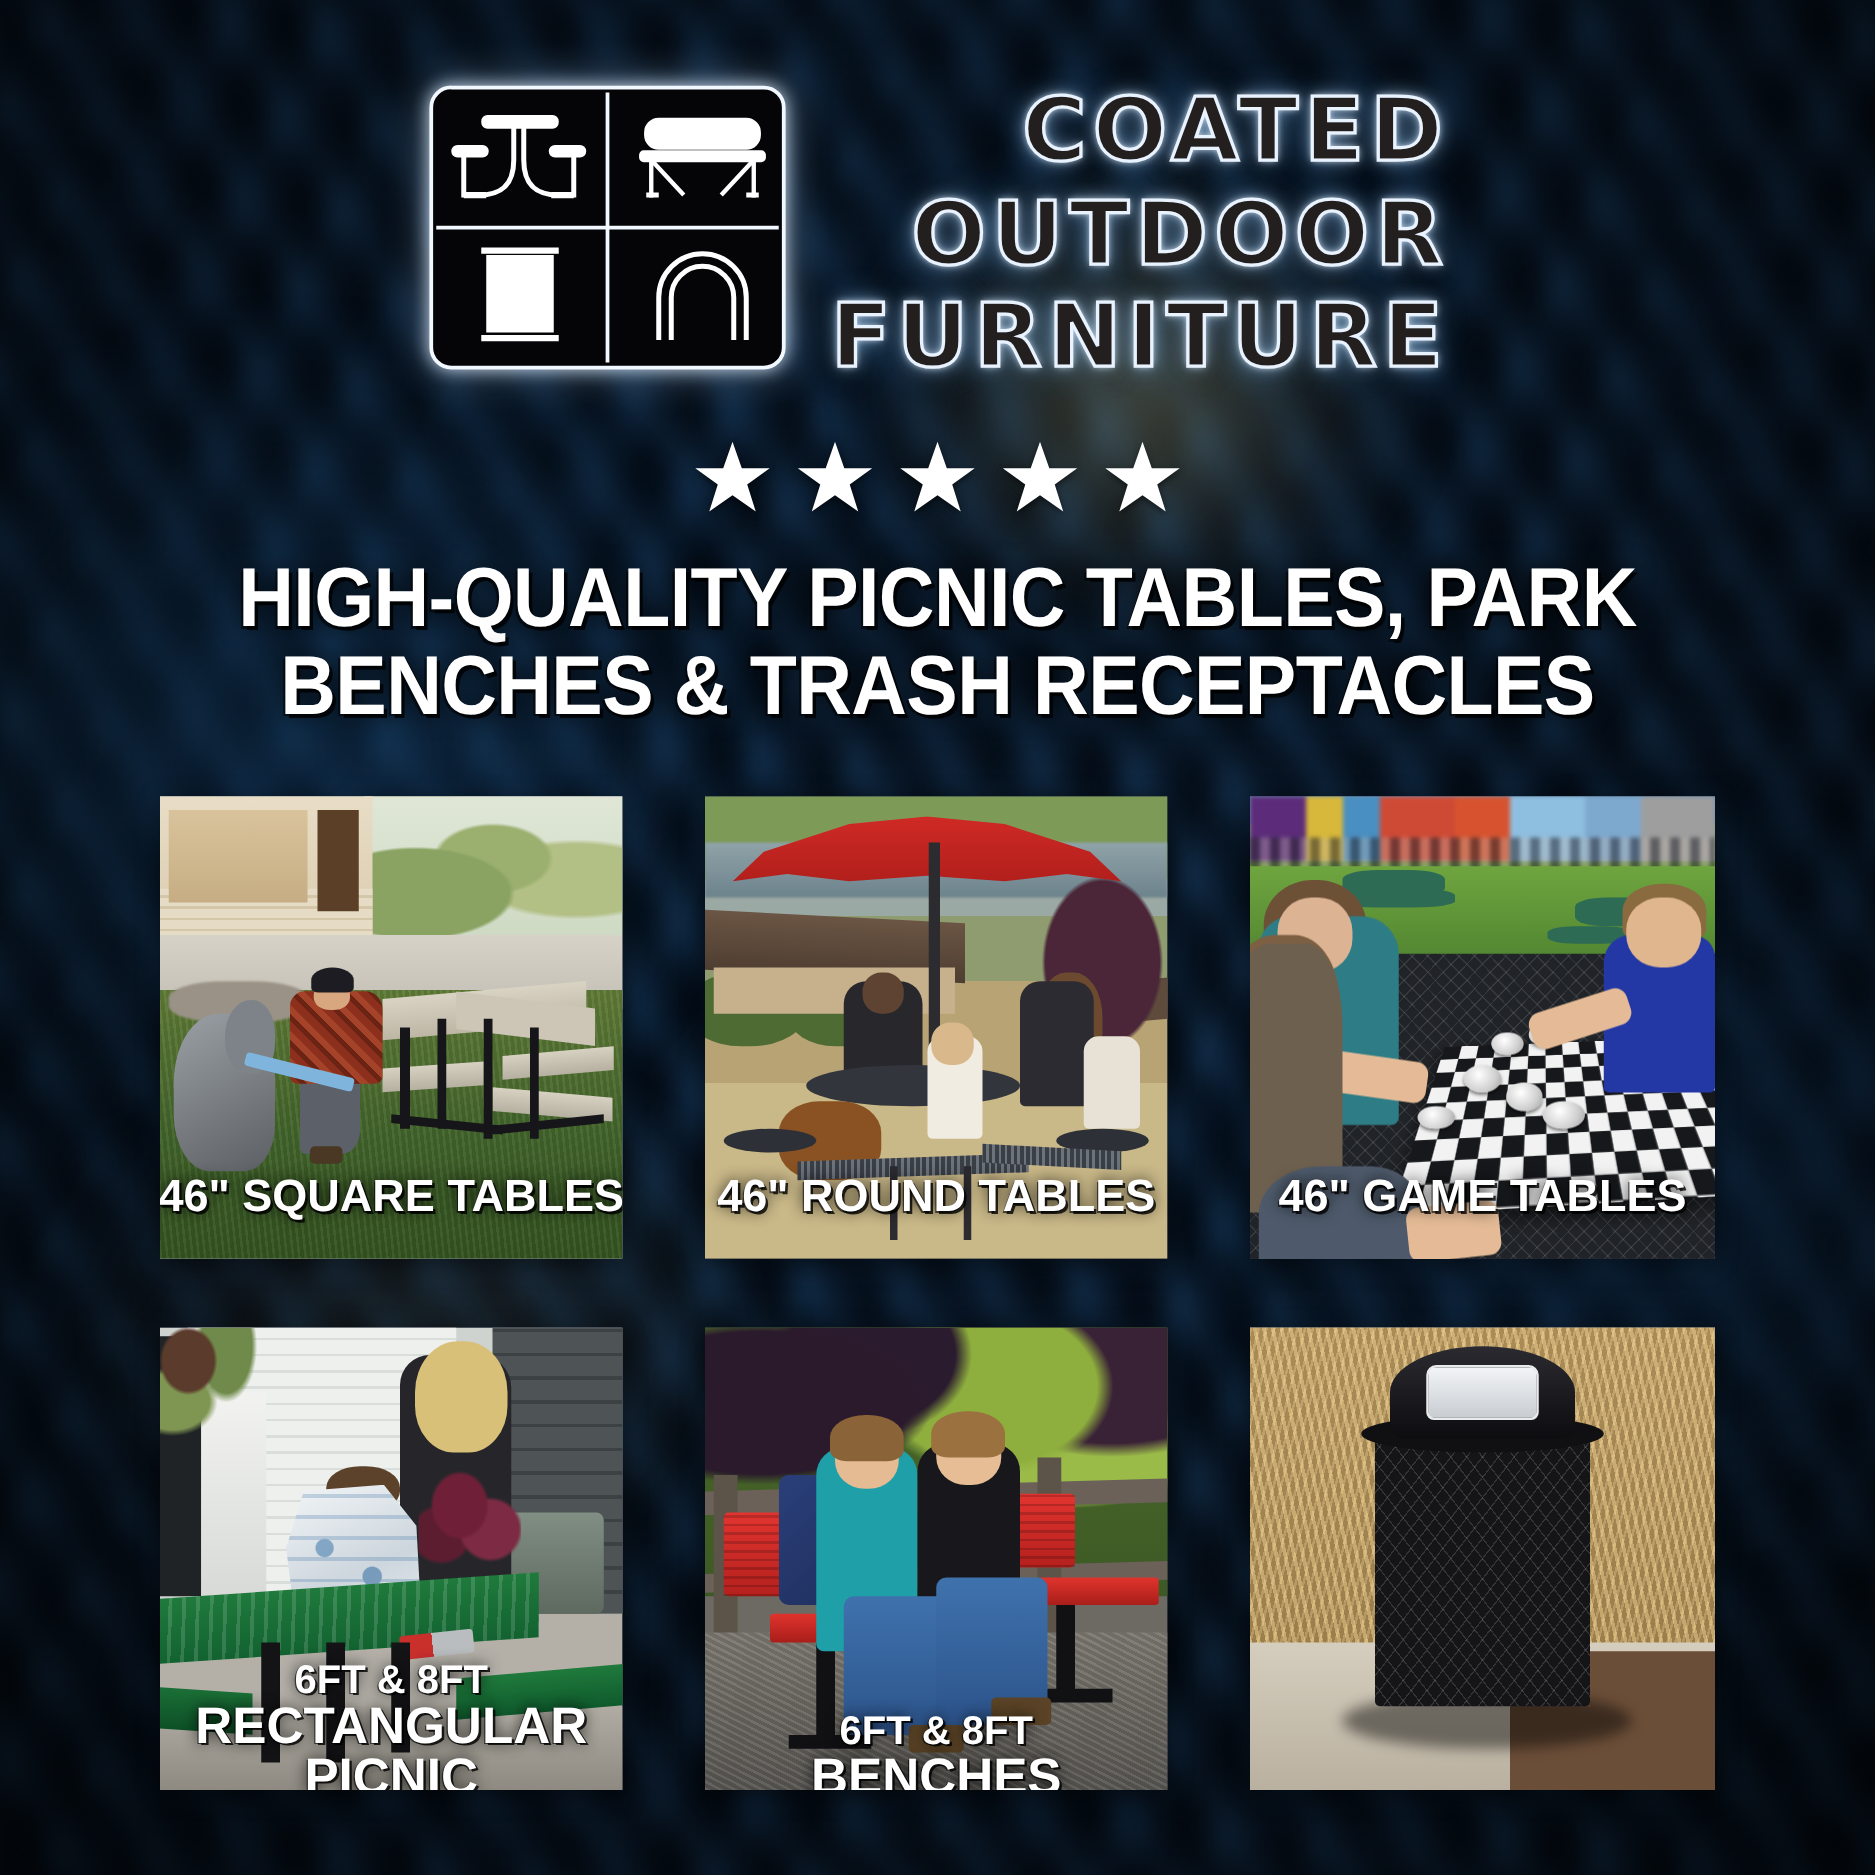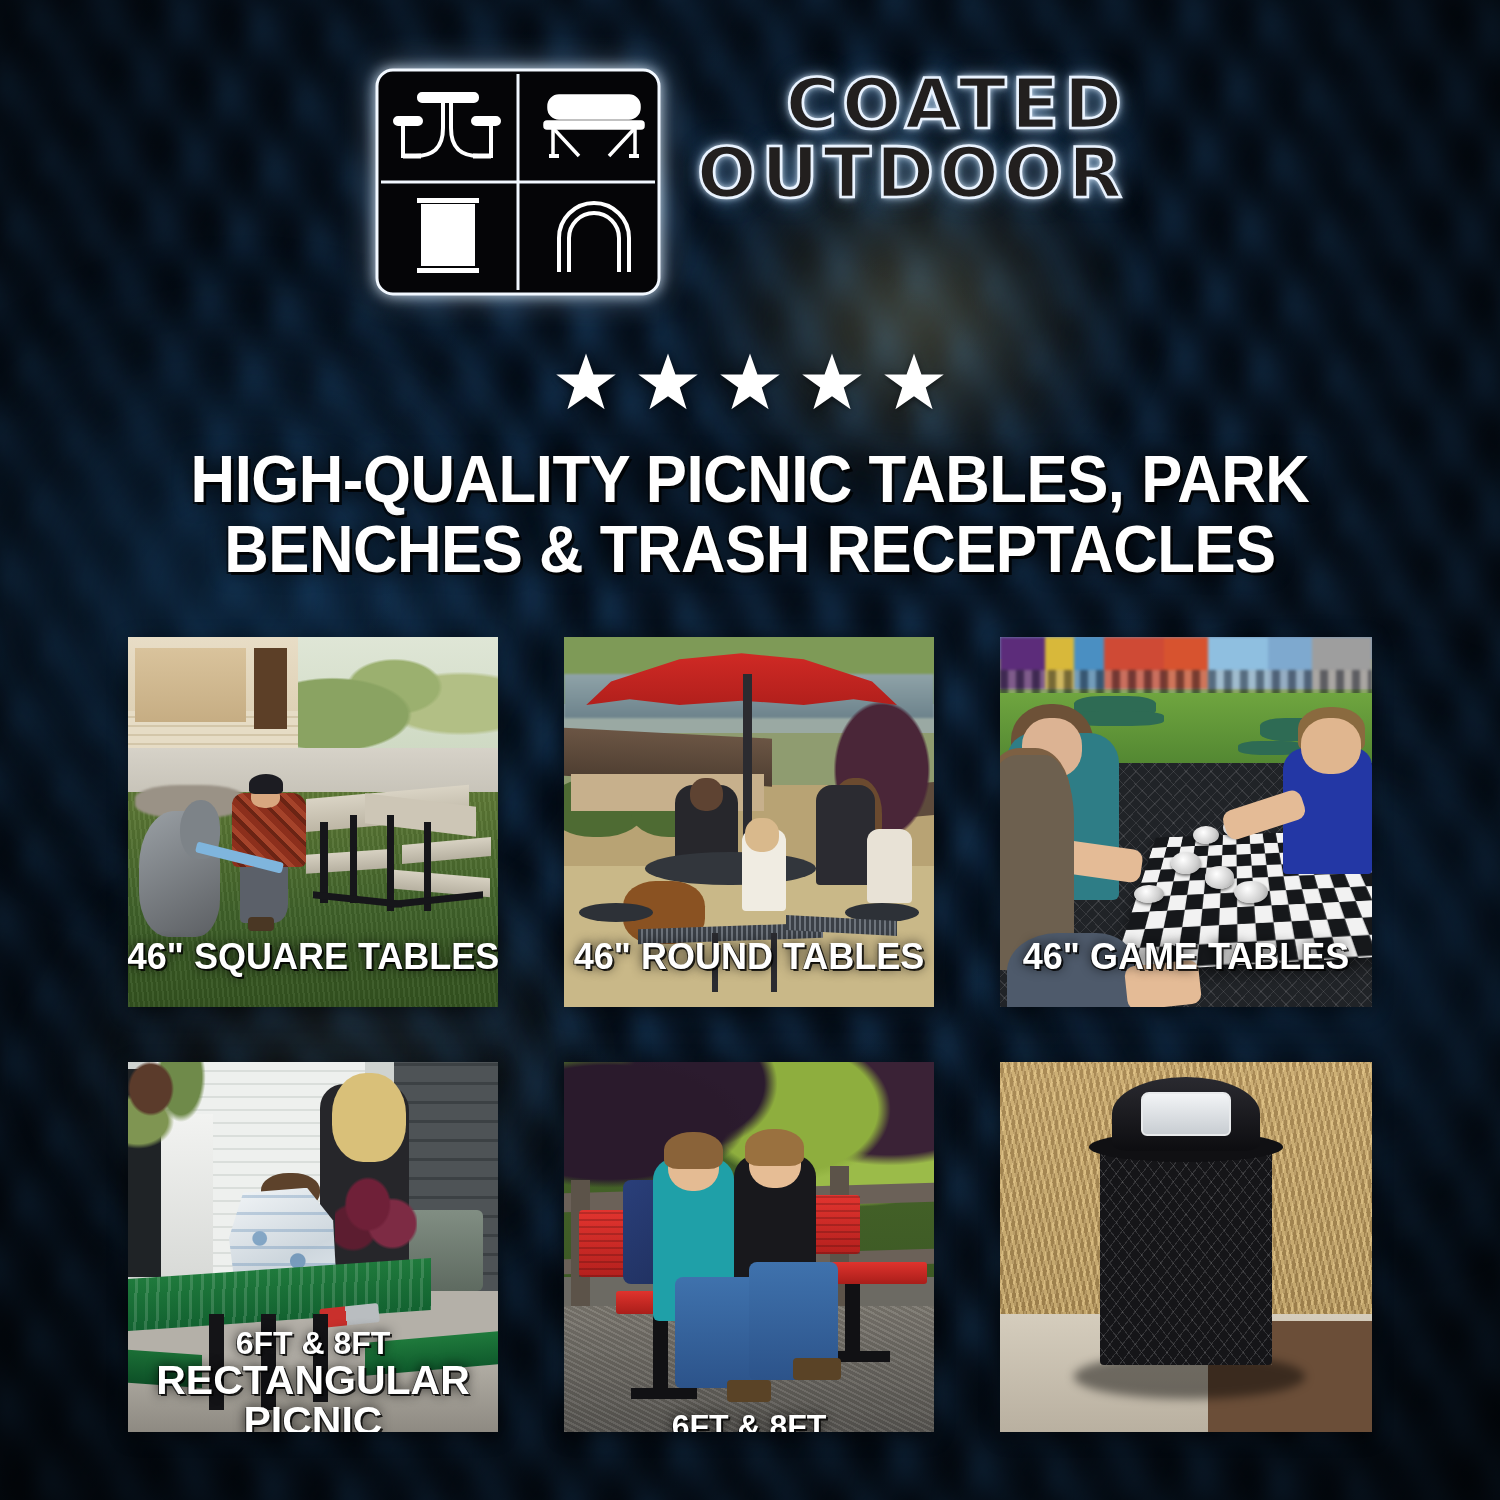--- a/index.html
+++ b/index.html
@@ -84,21 +84,21 @@
     line-height:0.98;
     letter-spacing:5px;
     color:#221f1e;
     -webkit-text-stroke:2.6px #e9f3ff;
     text-shadow:
       0 0 6px rgba(233,243,255,0.95),
       0 0 14px rgba(160,205,245,0.65),
       0 0 26px rgba(120,170,220,0.40);
     white-space:nowrap;
   }
-  .brand-line + .brand-line { }
+  .brand-line + .brand-line { margin-top:14px; }
 
   
   .stars {
     position:absolute; left:0; right:0; top:352px;
     display:flex; justify-content:center; align-items:center; gap:20px;
   }
   .star {
     width:62px; height:60px; display:block;
     filter:drop-shadow(0 2px 3px rgba(0,0,0,0.55));
   }
@@ -371,20 +371,21 @@
         <g fill="none" stroke="#ffffff" stroke-width="4">
           <path d="M186 206 V172 A35 35 0 0 1 256 172 V206"></path>
           <path d="M196 206 V172 A25 25 0 0 1 246 172 V206"></path>
         </g>
       </svg>
     </div>
 
     <div class="brand-block">
       <div class="brand-line">COATED</div>
       <div class="brand-line">OUTDOOR</div>
+      <div class="brand-line">FURNITURE</div>
     </div>
   </div>
 
   <div class="stars" id="stars-holder">
       <svg viewBox="0 0 100 96" class="star">
         <path d="M50 2 L62 36 L98 36 L69 57 L80 92 L50 71 L20 92 L31 57 L2 36 L38 36 Z" fill="#ffffff"></path>
       </svg>
       <svg viewBox="0 0 100 96" class="star">
         <path d="M50 2 L62 36 L98 36 L69 57 L80 92 L50 71 L20 92 L31 57 L2 36 L38 36 Z" fill="#ffffff"></path>
       </svg>
@@ -572,20 +573,21 @@
         <div class="t5-boy2"></div>
         <div class="t5-b2h"></div>
         <div class="t5-b2hair"></div>
         <div class="t5-jeans" style="left:30%;top:58%;width:24%;height:30%;"></div>
         <div class="t5-jeans" style="left:50%;top:54%;width:24%;height:32%;"></div>
         <div class="t5-shoe" style="left:44%;top:86%;width:12%;height:6%;"></div>
         <div class="t5-shoe" style="left:62%;top:80%;width:13%;height:6%;"></div>
       </div>
       <div class="cap two">
         <span class="l1">6FT &amp; 8FT</span>
+        <span class="l2">BENCHES</span>
       </div>
     </div>
 
     <div class="tile">
       <div class="scene">
         <div class="t6-bg"></div>
         <div class="t6-sky"></div>
         <div class="t6-grass"></div>
         <div class="t6-path"></div>
         <div class="t6-mulch"></div>

